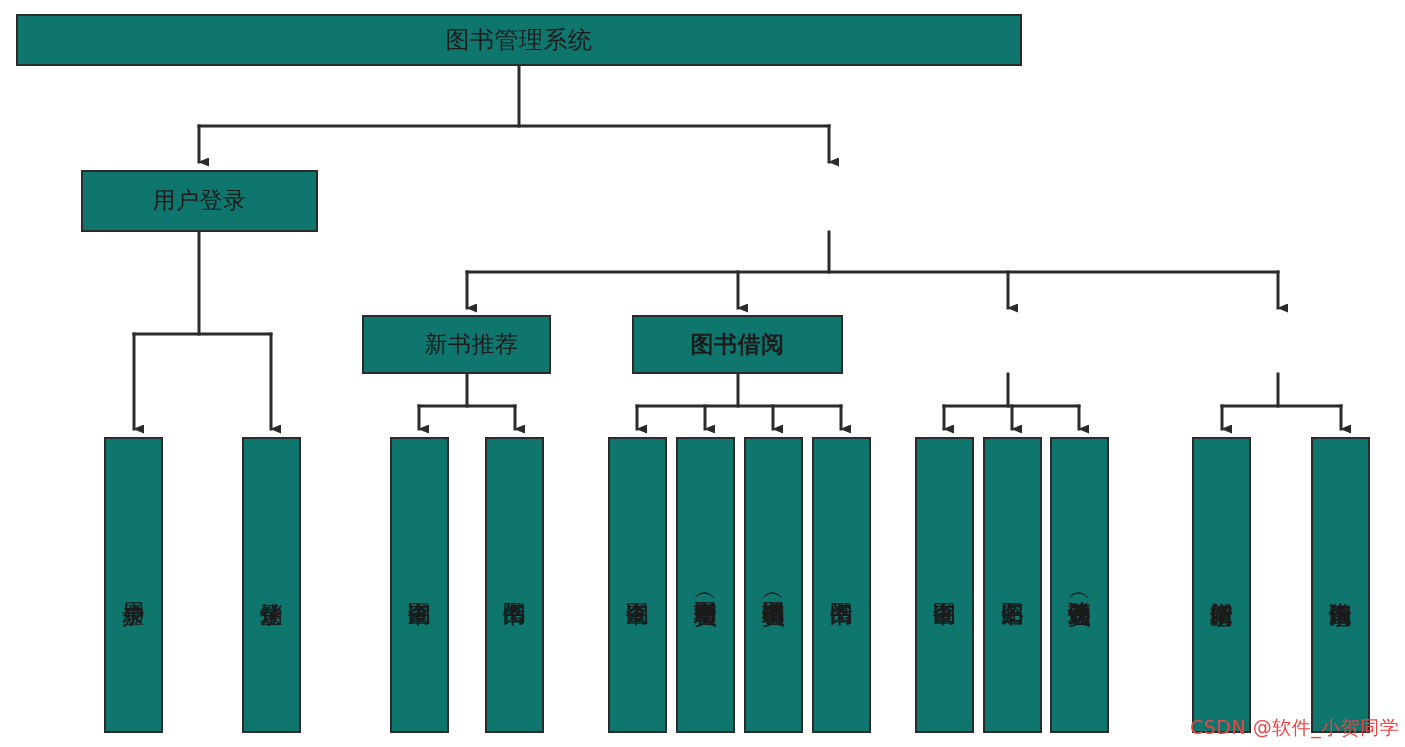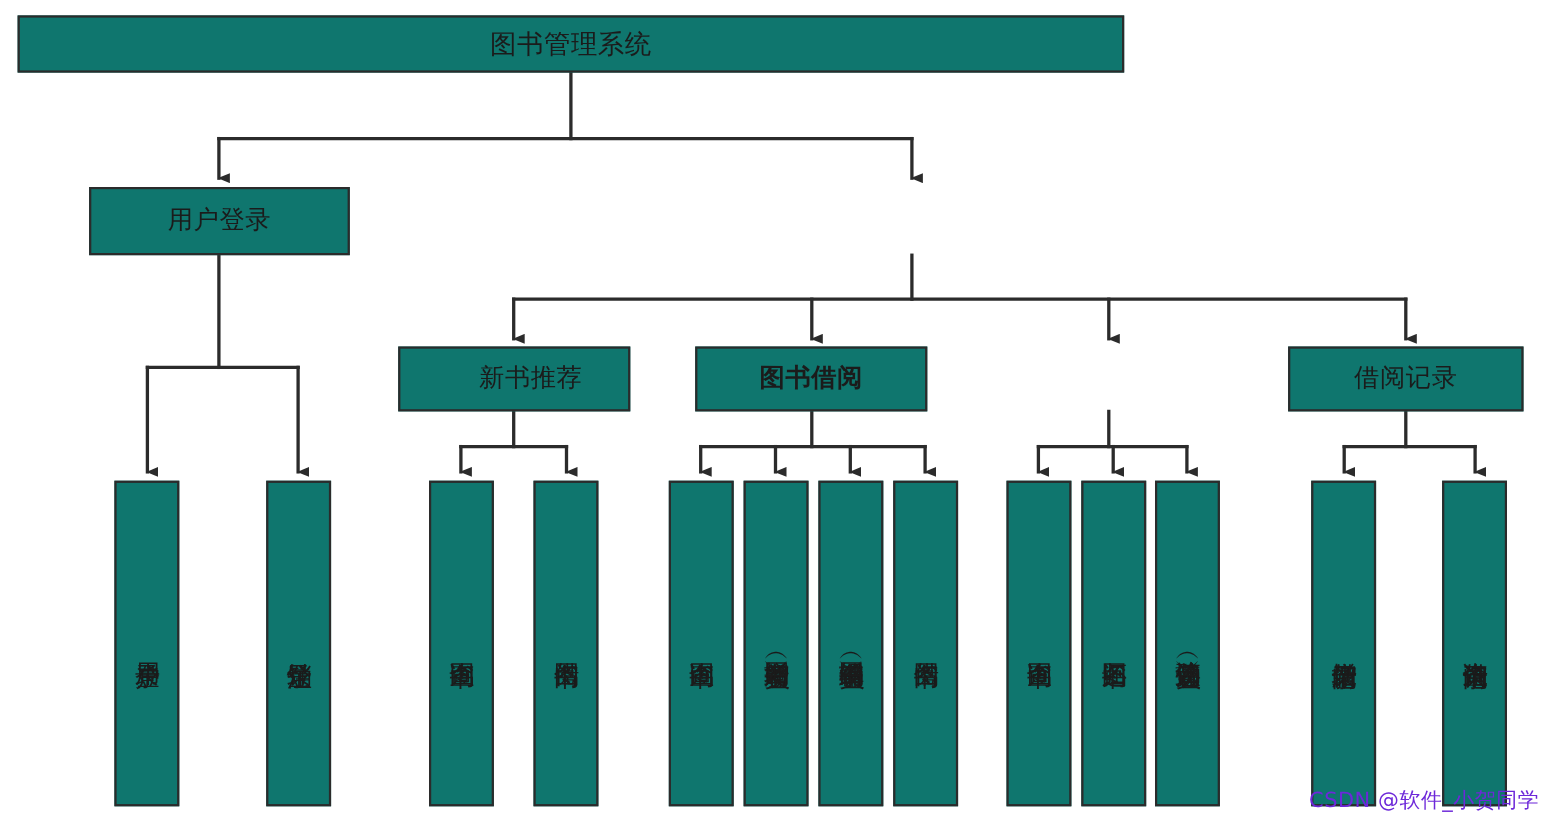--- a/index.html
+++ b/index.html
@@ -47,21 +47,21 @@
     font-size: 23px;
     line-height: 1.32;
     padding: 4px 0;
     white-space: nowrap;
   }
   .node-box.root {
     font-size: 24px;
   }
   .watermark {
     position: absolute;
-    color: #6d28d9;
+    color: #ef4444;
     font-size: 19px;
     white-space: nowrap;
     letter-spacing: 0.5px;
     pointer-events: none;
   }
 </style>
 </head>
 <body>
 
 <div id="diagram-root">
@@ -113,23 +113,22 @@
       <path d="M1222,406 L1341,406"></path>
       <path d="M1222,406 L1222,429" marker-end="url(#arrowhead)"></path>
       <path d="M1341,406 L1341,429" marker-end="url(#arrowhead)"></path>
     </g>
   </svg>
 
   <div class="node-box horizontal root" style="left:16px; top:14px; width:1006px; height:52px;">图书管理系统</div>
 
   <div class="node-box horizontal" style="left:81px; top:170px; width:237px; height:62px;">用户登录</div>
 
-  <div class="node-box horizontal" style="left:362px; top:315px; width:211px; height:59px;padding-left:30px;">新书推荐</div>
+  <div class="node-box horizontal" style="left:362px; top:315px; width:189px; height:59px;padding-left:30px;">新书推荐</div>
   <div class="node-box horizontal" style="left:632px; top:315px; width:211px; height:59px;font-weight:bold;">图书借阅</div>
-  <div class="node-box horizontal" style="left:1171px; top:315px; width:214px; height:59px;">借阅记录</div>
 
   <div class="node-box vertical" style="left:104px; top:437px; width:59px; height:296px;">用户登录</div>
   <div class="node-box vertical" style="left:242px; top:437px; width:59px; height:296px;">注销登录</div>
 
   <div class="node-box vertical" style="left:390px; top:437px; width:59px; height:296px;">查询图书</div>
   <div class="node-box vertical" style="left:485px; top:437px; width:59px; height:296px;">借阅图书</div>
 
   <div class="node-box vertical" style="left:608px; top:437px; width:59px; height:296px;">查询图书</div>
   <div class="node-box vertical" style="left:676px; top:437px; width:59px; height:296px;">新增图书（管理员）</div>
   <div class="node-box vertical" style="left:744px; top:437px; width:59px; height:296px;">编辑图书（管理员）</div>

